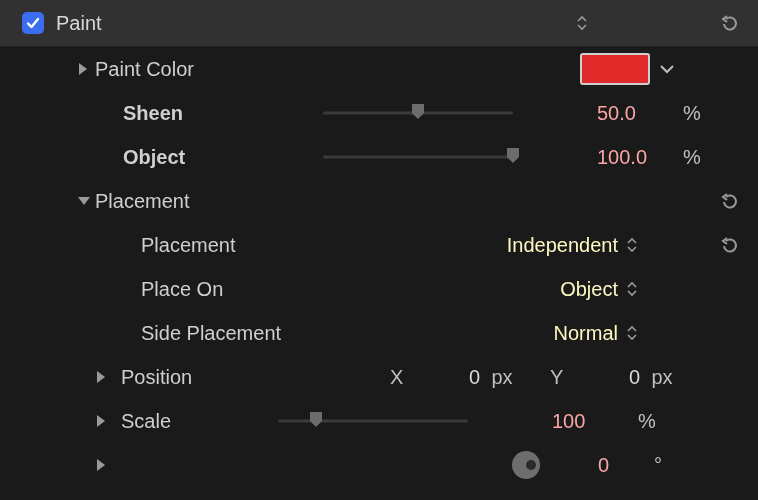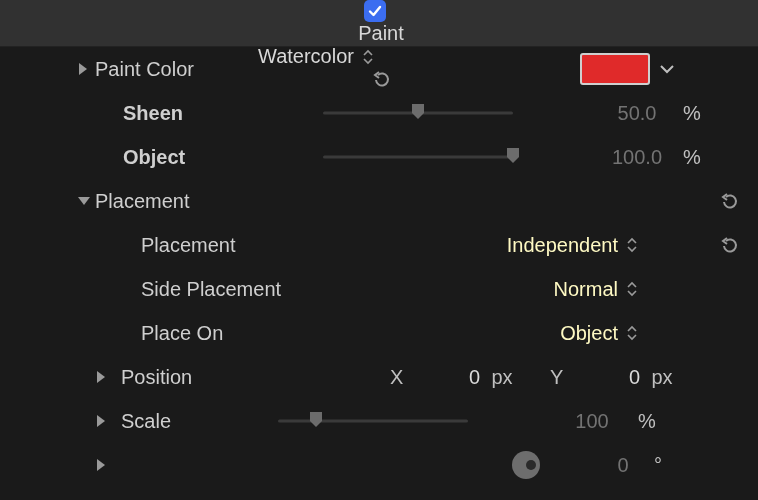--- a/index.html
+++ b/index.html
@@ -19,21 +19,20 @@
   }
 
   
   .hdr {
     display: flex;
     align-items: center;
     height: 46px;
     background: #313131;
     border-bottom: 1px solid #222;
     padding: 0 18px 0 22px;
-    flex-direction: column;
   }
   .checkbox {
     width: 22px;
     height: 22px;
     border-radius: 5px;
     background: #3b6df0;
     display: flex;
     align-items: center;
     justify-content: center;
     margin-right: 12px;
@@ -116,22 +115,22 @@
 
   
   .valwrap {
     display:flex;
     align-items:center;
     flex: 0 0 190px;
     justify-content:flex-end;
   }
   .valnum {
     width: 80px;
-    text-align:center;
-    color:#737373;
+    text-align:left;
+    color:#fca5a5;
   }
   .valunit {
     width: 40px;
     text-align:left;
     padding-left:6px;
     color:#c0c0c0;
   }
 
   
   .swatch {
@@ -211,21 +210,20 @@
 
   <div class="hdr">
     <div class="checkbox">
       <svg width="16" height="16" viewBox="0 0 16 16">
         <path d="M3 8.5 L6.5 12 L13 4" stroke="#fff" stroke-width="2.4" fill="none" stroke-linecap="round" stroke-linejoin="round"></path>
       </svg>
     </div>
     <div class="hdr-title">Paint</div>
     <div class="hdr-spacer"></div>
     <div class="hdr-select">
-      <span>Watercolor</span>
       <span class="sel-arrows">
         <svg width="12" height="8" viewBox="0 0 12 8">
             <path d="M2 6 L6 2 L10 6" stroke="#9a9a9a" stroke-width="1.6" fill="none"></path>
           </svg>
         <svg width="12" height="8" viewBox="0 0 12 8">
             <path d="M2 2 L6 6 L10 2" stroke="#9a9a9a" stroke-width="1.6" fill="none"></path>
           </svg>
       </span>
     </div>
     <div class="reset-icon">
@@ -330,43 +328,43 @@
         <svg width="22" height="22" viewBox="0 0 22 22">
           <path d="M6 12 A6 6 0 1 0 8 7" stroke="#9a9a9a" stroke-width="2" fill="none"></path>
           <path d="M9 4 L5 7 L9 10" stroke="#9a9a9a" stroke-width="2" fill="none"></path>
         </svg>
       </div>
     </div>
   </div>
 
   <div class="row">
     <div class="disclosure"></div>
+    <div class="label indent2">Place On</div>
+    <div class="spacer"></div>
+    <div class="popup">
+      <span>Object</span>
+      <span class="sel-arrows">
+        <svg width="12" height="8" viewBox="0 0 12 8">
+            <path d="M2 6 L6 2 L10 6" stroke="#9a9a9a" stroke-width="1.6" fill="none"></path>
+          </svg>
+        <svg width="12" height="8" viewBox="0 0 12 8">
+            <path d="M2 2 L6 6 L10 2" stroke="#9a9a9a" stroke-width="1.6" fill="none"></path>
+          </svg>
+      </span>
+    </div>
+    <div style="flex:0 0 40px"></div>
+    <div class="right-slot"></div>
+  </div>
+
+  <div class="row">
+    <div class="disclosure"></div>
     <div class="label indent2">Side Placement</div>
     <div class="spacer"></div>
     <div class="popup">
       <span>Normal</span>
-      <span class="sel-arrows">
-        <svg width="12" height="8" viewBox="0 0 12 8">
-            <path d="M2 6 L6 2 L10 6" stroke="#9a9a9a" stroke-width="1.6" fill="none"></path>
-          </svg>
-        <svg width="12" height="8" viewBox="0 0 12 8">
-            <path d="M2 2 L6 6 L10 2" stroke="#9a9a9a" stroke-width="1.6" fill="none"></path>
-          </svg>
-      </span>
-    </div>
-    <div style="flex:0 0 40px"></div>
-    <div class="right-slot"></div>
-  </div>
-
-  <div class="row">
-    <div class="disclosure"></div>
-    <div class="label indent2">Place On</div>
-    <div class="spacer"></div>
-    <div class="popup">
-      <span>Object</span>
       <span class="sel-arrows">
         <svg width="12" height="8" viewBox="0 0 12 8">
             <path d="M2 6 L6 2 L10 6" stroke="#9a9a9a" stroke-width="1.6" fill="none"></path>
           </svg>
         <svg width="12" height="8" viewBox="0 0 12 8">
             <path d="M2 2 L6 6 L10 2" stroke="#9a9a9a" stroke-width="1.6" fill="none"></path>
           </svg>
       </span>
     </div>
     <div style="flex:0 0 40px"></div>

